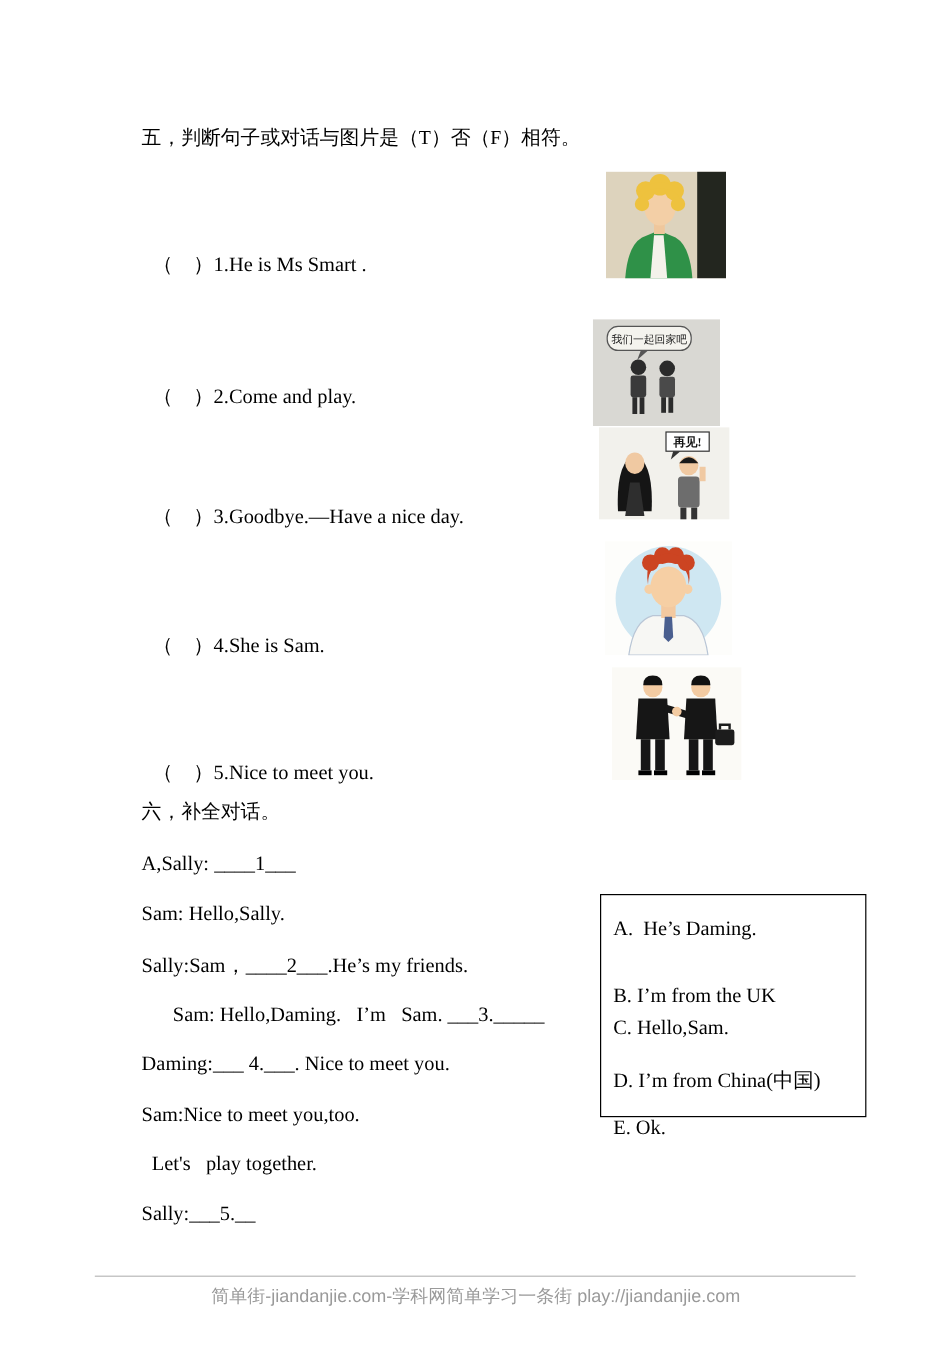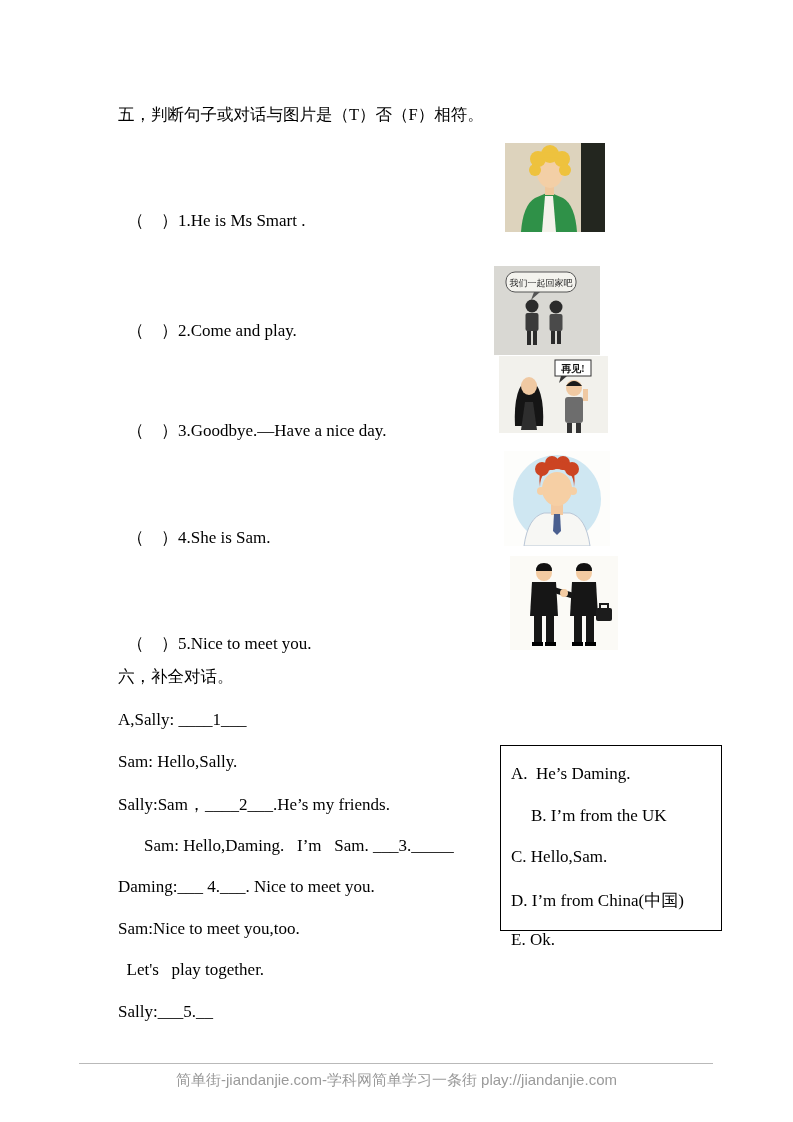--- a/index.html
+++ b/index.html
@@ -145,21 +145,21 @@
   <div class="txt" style="left:118px; top:752px;">Sam: Hello,Sally.</div>
   <div class="txt" style="left:118px; top:795px;">Sally:Sam，____2___.He’s my friends.</div>
   <div class="txt" style="left:104px; top:836px;margin-left:40px;">Sam: Hello,Daming.   I’m   Sam. ___3._____</div>
   <div class="txt" style="left:118px; top:877px;">Daming:___ 4.___. Nice to meet you.</div>
   <div class="txt" style="left:118px; top:919px;">Sam:Nice to meet you,too.</div>
   <div class="txt" style="left:118px; top:960px;text-align:right;">  Let's   play together.</div>
   <div class="txt" style="left:118px; top:1002px;">Sally:___5.__</div>
 
   <div class="opt-box">
     <div class="opt" style="top:18px;">A.  He’s Daming.</div>
-    <div class="opt" style="top:60px;margin-left:20px;">B. I’m from the UK</div>
+    <div class="opt" style="top:74px;">B. I’m from the UK</div>
     <div class="opt" style="top:101px;">C. Hello,Sam.</div>
     <div class="opt" style="top:143px;">D. I’m from China(中国)</div>
     <div class="opt" style="top:184px;">E. Ok.</div>
   </div>
 
   <div class="footer-line"></div>
   <div class="footer-text">简单街-jiandanjie.com-学科网简单学习一条街 play://jiandanjie.com</div>
 
 </div>
 

